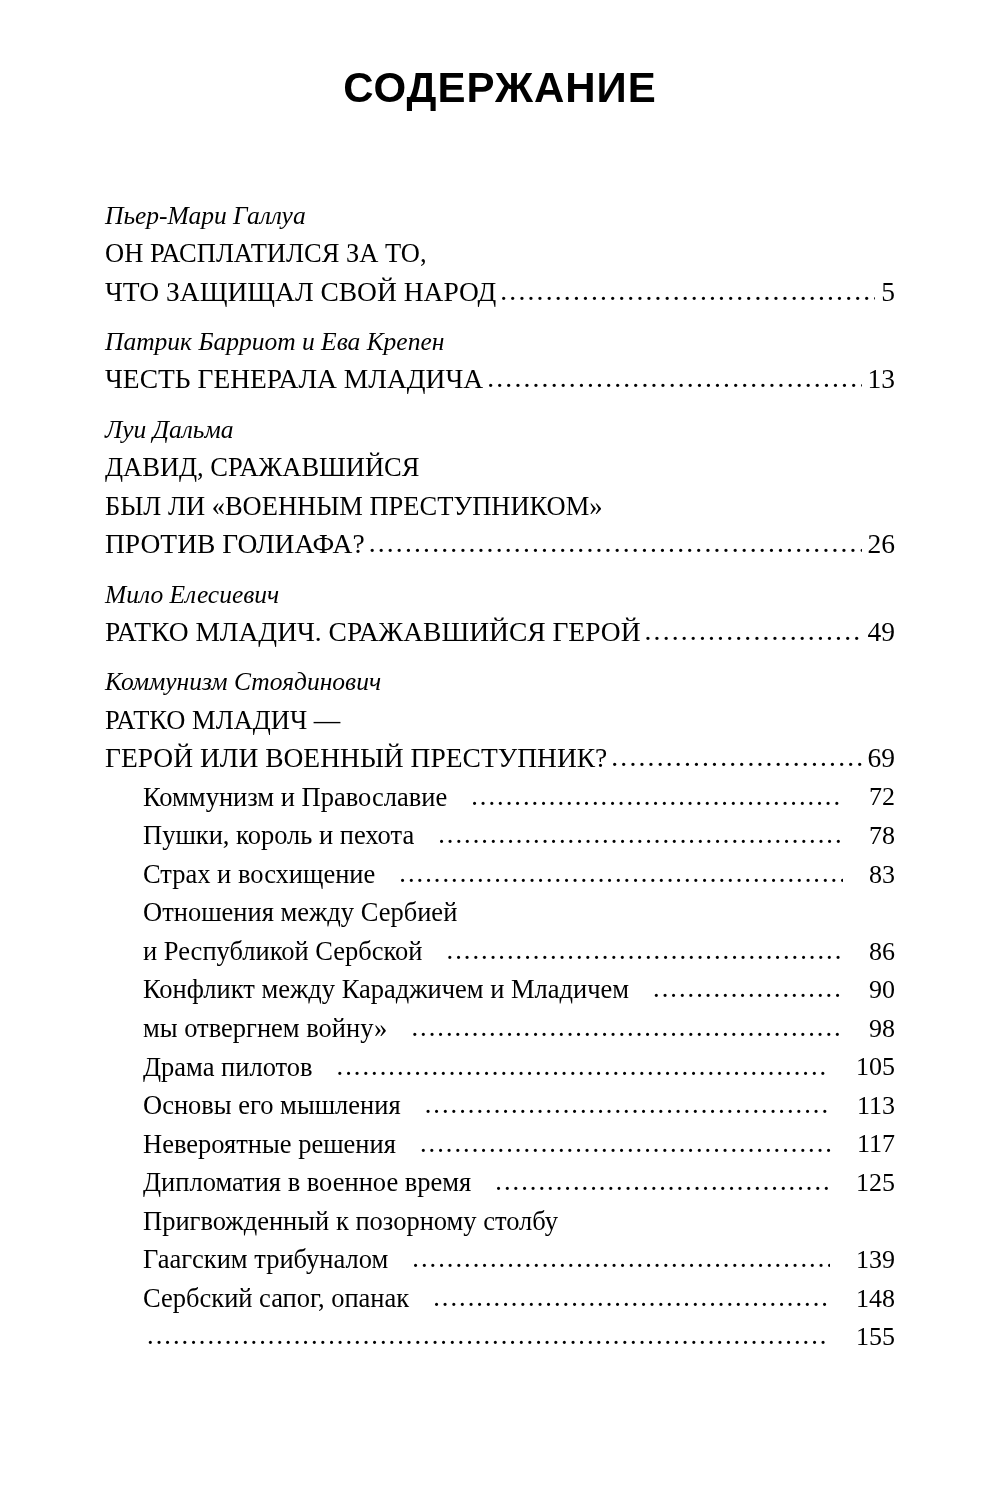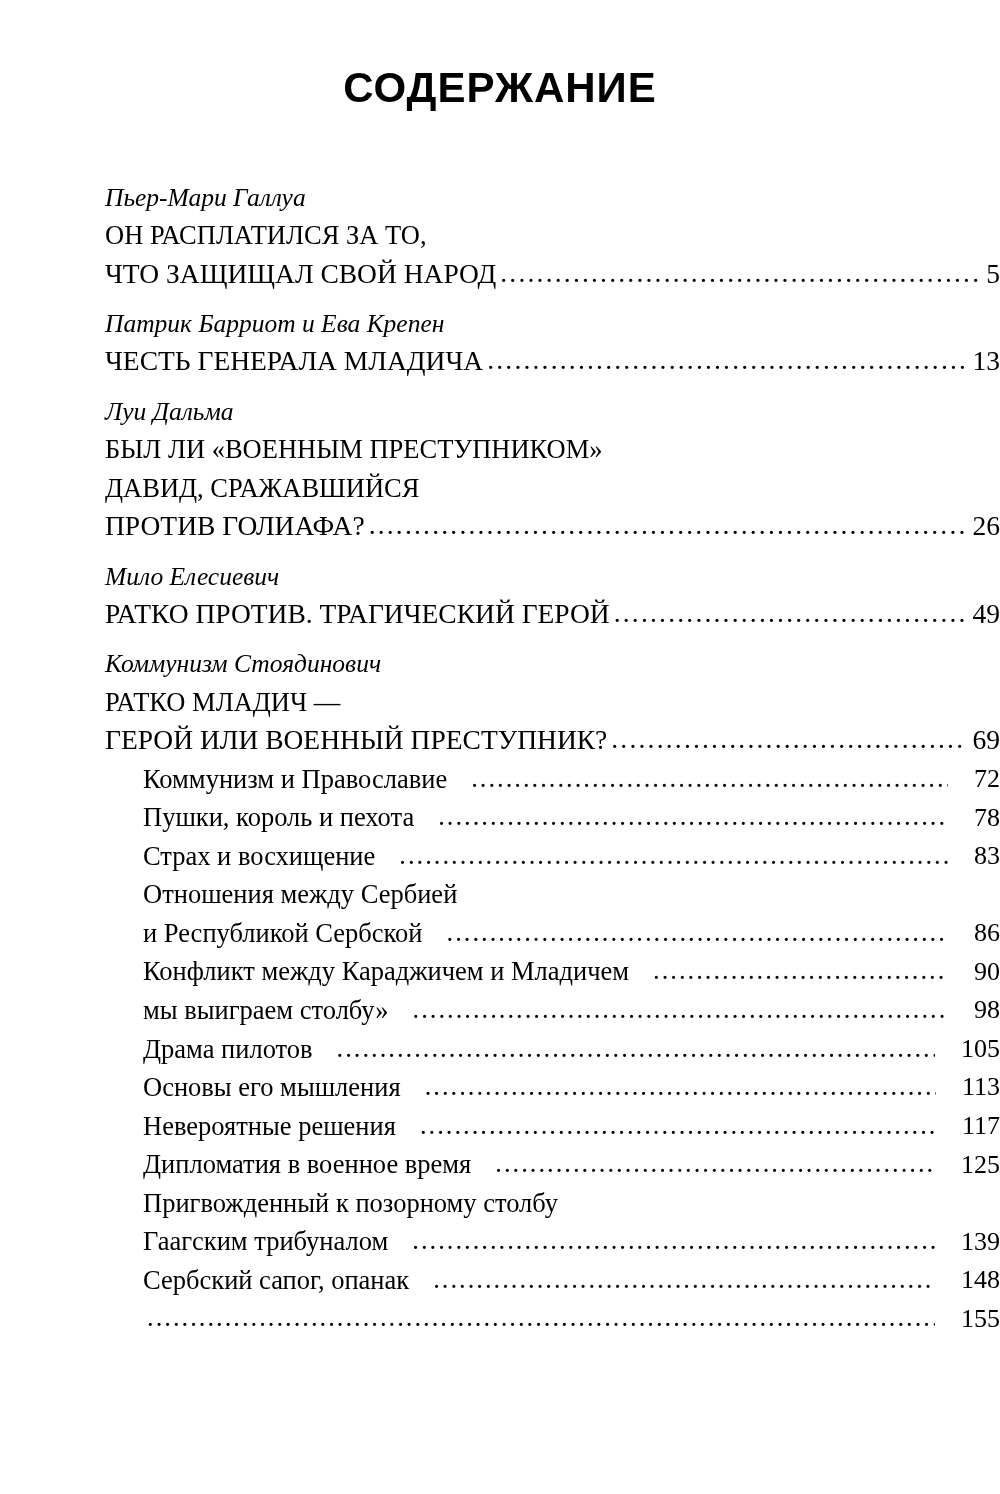--- a/index.html
+++ b/index.html
@@ -25,22 +25,23 @@
   .page-title {
     text-align: center;
     font-family: "Liberation Sans", "DejaVu Sans", sans-serif;
     font-weight: bold;
     font-size: 42px;
     letter-spacing: 1px;
     margin-top: 64px;
     margin-bottom: 0;
   }
   .toc {
-    margin-top: 68px;
+    margin-top: 86px;
     padding-left: 105px;
+    padding-right: 105px;
   }
   .entry {
     margin-bottom: 0;
   }
   .author {
     font-style: italic;
     font-size: 25.5px;
     line-height: 1.42;
     margin-top: 13px;
     margin-bottom: 0;
@@ -73,21 +74,21 @@
     text-align: right;
     font-size: 27.5px;
     padding-left: 4px;
   }
   
   .subitem {
     font-size: 26.5px;
     line-height: 1.455;
     padding-left: 38px;
     display: flex;
-    align-items: center;
+    align-items: flex-end;
     white-space: nowrap;
     gap: 20px;
   }
   .subitem .txt { flex: 0 0 auto; }
   .subitem .leader {
     font-size: 26.5px;
     letter-spacing: 2.0px;
   }
   .subitem .pagenum { font-size: 26px; }
   .plain {
@@ -126,33 +127,33 @@
       <div class="author">Патрик Барриот и Ева Крепен</div>
       <div class="title-line">
         <span class="txt">ЧЕСТЬ ГЕНЕРАЛА МЛАДИЧА</span>
         <span class="leader"></span>
         <span class="pagenum">13</span>
       </div>
     </div>
 
     <div class="entry">
       <div class="author">Луи Дальма</div>
+      <div class="plain" style="padding-left:0">ДАВИД, СРАЖАВШИЙСЯ</div>
       <div class="plain" style="padding-left:0">БЫЛ ЛИ «ВОЕННЫМ ПРЕСТУПНИКОМ»</div>
-      <div class="plain" style="padding-left:0">ДАВИД, СРАЖАВШИЙСЯ</div>
       <div class="title-line">
         <span class="txt">ПРОТИВ ГОЛИАФА?</span>
         <span class="leader"></span>
         <span class="pagenum">26</span>
       </div>
     </div>
 
     <div class="entry">
       <div class="author">Мило Елесиевич</div>
       <div class="title-line">
-        <span class="txt">РАТКО ПРОТИВ. ТРАГИЧЕСКИЙ ГЕРОЙ</span>
+        <span class="txt">РАТКО МЛАДИЧ. СРАЖАВШИЙСЯ ГЕРОЙ</span>
         <span class="leader"></span>
         <span class="pagenum">49</span>
       </div>
     </div>
 
     <div class="entry">
       <div class="author">Коммунизм Стоядинович</div>
       <div class="plain" style="padding-left:0">РАТКО МЛАДИЧ —</div>
       <div class="title-line">
         <span class="txt">ГЕРОЙ ИЛИ ВОЕННЫЙ ПРЕСТУПНИК?</span>
@@ -185,21 +186,21 @@
         <span class="pagenum">86</span>
       </div>
 
       <div class="subitem">
         <span class="txt">Конфликт между Караджичем и Младичем</span>
         <span class="leader"></span>
         <span class="pagenum">90</span>
       </div>
 
       <div class="subitem">
-        <span class="txt">мы выиграем столбу»</span>
+        <span class="txt">мы отвергнем войну»</span>
         <span class="leader"></span>
         <span class="pagenum">98</span>
       </div>
 
       <div class="subitem">
         <span class="txt">Драма пилотов</span>
         <span class="leader"></span>
         <span class="pagenum">105</span>
       </div>
 

